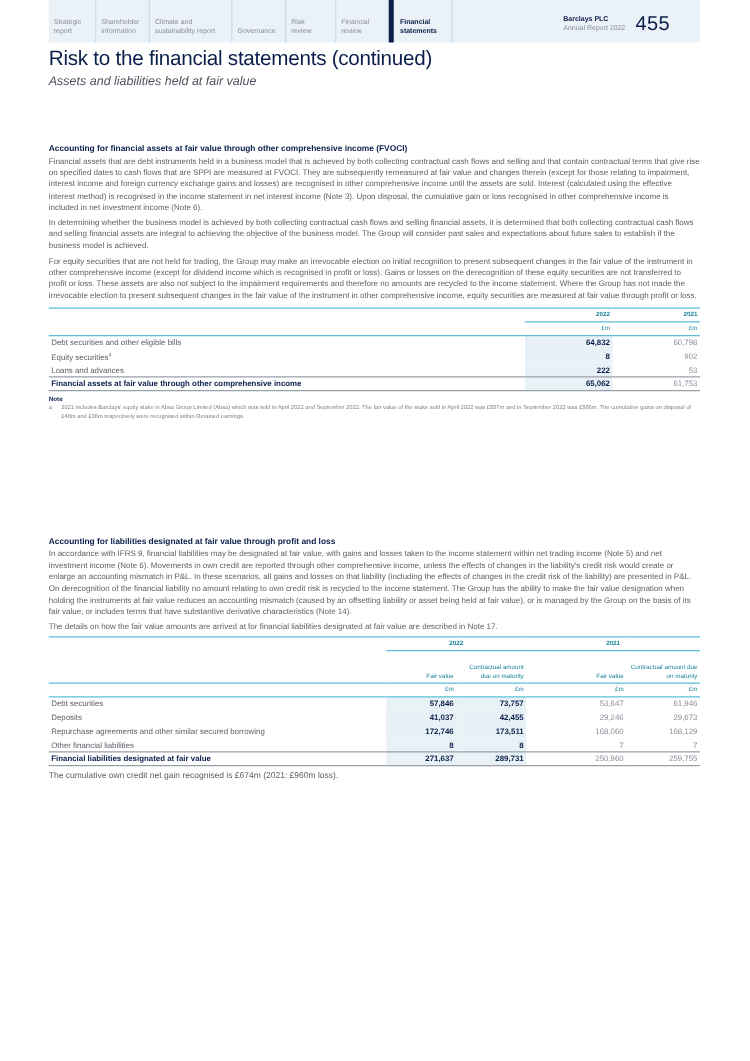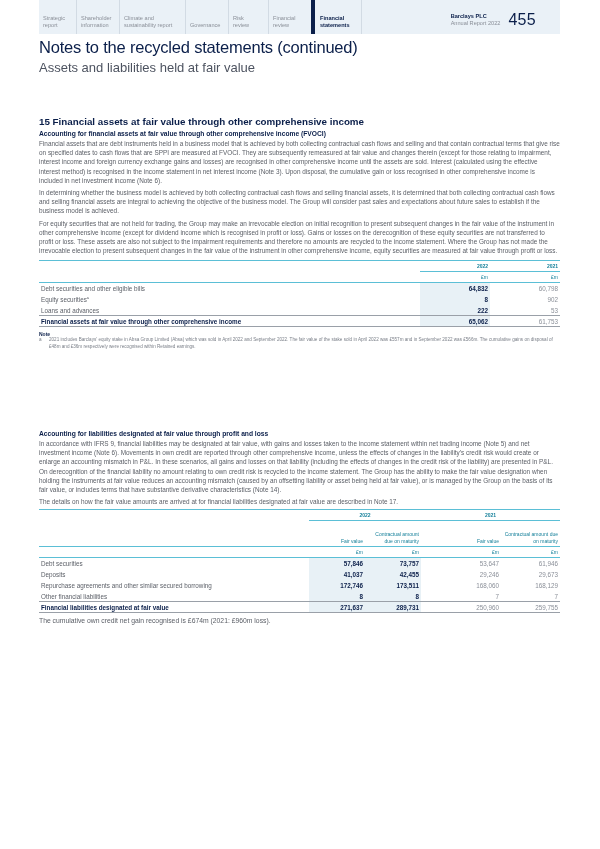--- a/index.html
+++ b/index.html
@@ -10,21 +10,21 @@
   .topnav { position: absolute; left: 39px; top: 0; width: 521px; height: 34px; background: #eaf1f7; display: flex; }
   .topnav .tab { height: 34px; padding: 15px 4px 0 4px; font-size: 5.6px; line-height: 6.6px; color: #8a8f98; border-right: 1px solid #d2dbe4; position: relative; }
   .topnav .tab.active { color: #0b1f4a; font-weight: bold; }
   .topnav .tab.active::before { content: ""; position: absolute; left: -1px; top: 0; width: 4px; height: 34px; background: #0b1f4a; }
   .topnav .brand { margin-left: auto; display: flex; align-items: center; padding-right: 24px; padding-top: 6px; }
   .topnav .brand .brand-text { font-size: 5.6px; line-height: 6.6px; color: #8a8f98; margin-right: 8px; }
   .topnav .brand .brand-name { color: #0b1f4a; font-weight: bold; display:block; }
   .topnav .brand .page-num { font-size: 16px; color: #0b1f4a; font-weight: normal; letter-spacing: 0.3px; }
 
   .page-title { position: absolute; left: 39px; top: 38px; font-size: 16.5px; color: #0b1f4a; font-weight: normal; letter-spacing: -0.2px; }
-  .page-subtitle { position: absolute; left: 39px; top: 60px; font-size: 13px; color: #4d5360; }
+  .page-subtitle { position: absolute; left: 39px; top: 60px; font-size: 10px; color: #4d5360; font-style: italic; }
 
   .section { position: absolute; left: 39px; width: 521px; }
   .sec-title { font-size: 9.8px; font-weight: bold; color: #0b1f4a; margin-bottom: 3px; }
   .sec-sub { font-size: 6.7px; font-weight: bold; color: #0b1f4a; margin-bottom: 2px; }
   .para { font-size: 6.4px; line-height: 9.2px; color: #5a5e66; margin-bottom: 3px; text-align: left; }
 
   table.fin { border-collapse: collapse; width: 521px; font-size: 6.3px; }
   table.fin td, table.fin th { padding: 0 2px; height: 11px; }
   table.fin .hdr-year { font-weight: bold; color: #17819b; font-size: 5px; text-align: right; }
   table.fin .hdr-unit { color: #17819b; font-size: 5px; text-align: right; }
@@ -74,25 +74,24 @@
   </div>
   <div class="brand">
     <div class="brand-text">
       <span class="brand-name">Barclays PLC</span>
       <span>Annual Report 2022</span>
     </div>
     <span class="page-num">455</span>
   </div>
 </div>
 
-<div class="page-title">Notes to the recycled statements (continued)</div>
+<div class="page-title">Risk to the financial statements (continued)</div>
 <div class="page-subtitle">Assets and liabilities held at fair value</div>
 
 <div class="section" style="top:116px">
-  <div class="sec-title">15 Financial assets at fair value through other comprehensive income</div>
   <div class="sec-sub">Accounting for financial assets at fair value through other comprehensive income (FVOCI)</div>
   <p class="para">Financial assets that are debt instruments held in a business model that is achieved by both collecting contractual cash flows and selling and that contain contractual terms that give rise on specified dates to cash flows that are SPPI are measured at FVOCI. They are subsequently remeasured at fair value and changes therein (except for those relating to impairment, interest income and foreign currency exchange gains and losses) are recognised in other comprehensive income until the assets are sold. Interest (calculated using the effective interest method) is recognised in the income statement in net interest income (Note 3). Upon disposal, the cumulative gain or loss recognised in other comprehensive income is included in net investment income (Note 6).</p>
   <p class="para">In determining whether the business model is achieved by both collecting contractual cash flows and selling financial assets, it is determined that both collecting contractual cash flows and selling financial assets are integral to achieving the objective of the business model. The Group will consider past sales and expectations about future sales to establish if the business model is achieved.</p>
   <p class="para">For equity securities that are not held for trading, the Group may make an irrevocable election on initial recognition to present subsequent changes in the fair value of the instrument in other comprehensive income (except for dividend income which is recognised in profit or loss). Gains or losses on the derecognition of these equity securities are not transferred to profit or loss. These assets are also not subject to the impairment requirements and therefore no amounts are recycled to the income statement. Where the Group has not made the irrevocable election to present subsequent changes in the fair value of the instrument in other comprehensive income, equity securities are measured at fair value through profit or loss.</p>
 
   <table class="fin" style="margin-top:5px">
     <tbody>
         <tr class="top-rule">
       <td style="width:381px"></td>
       <td class="hdr-year year-rule" style="width:70px">2022</td>

